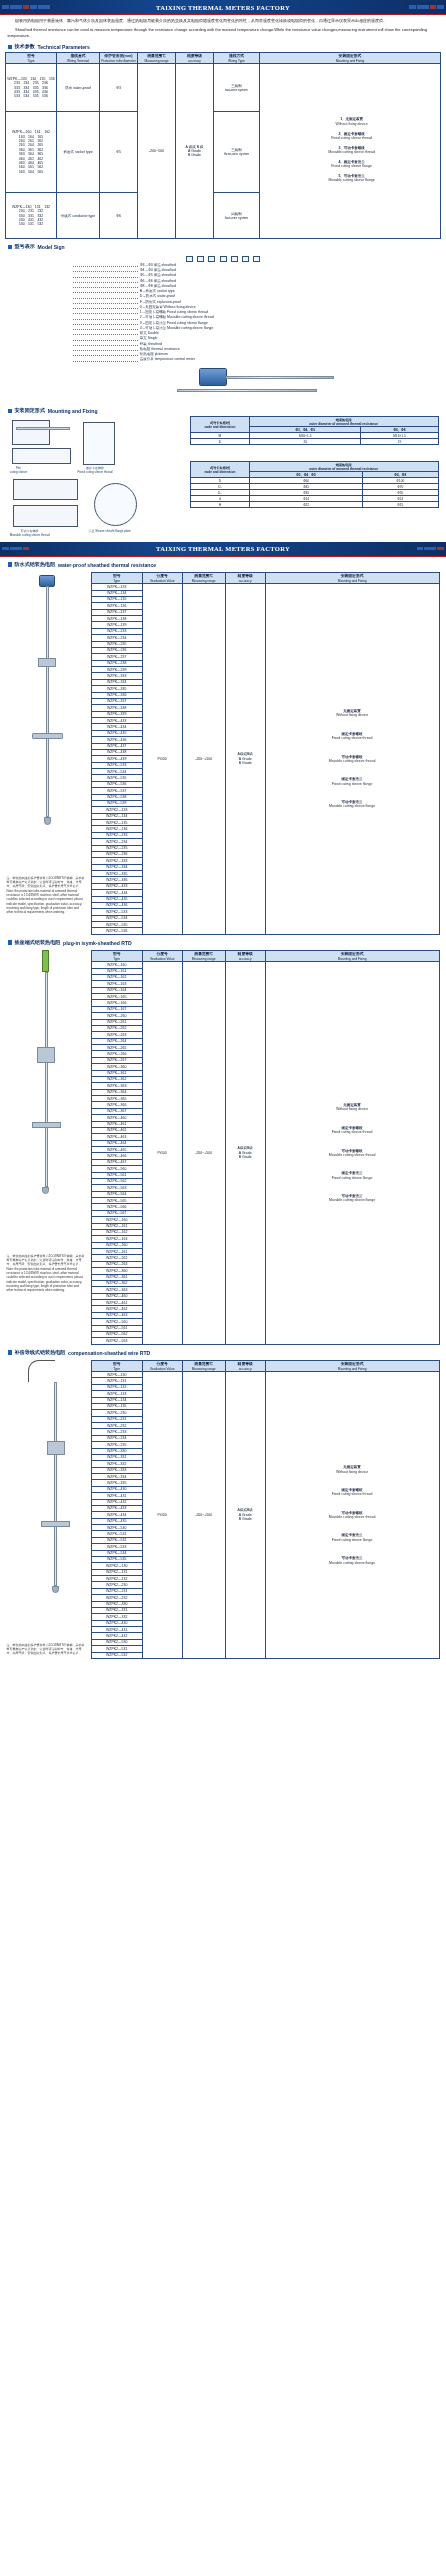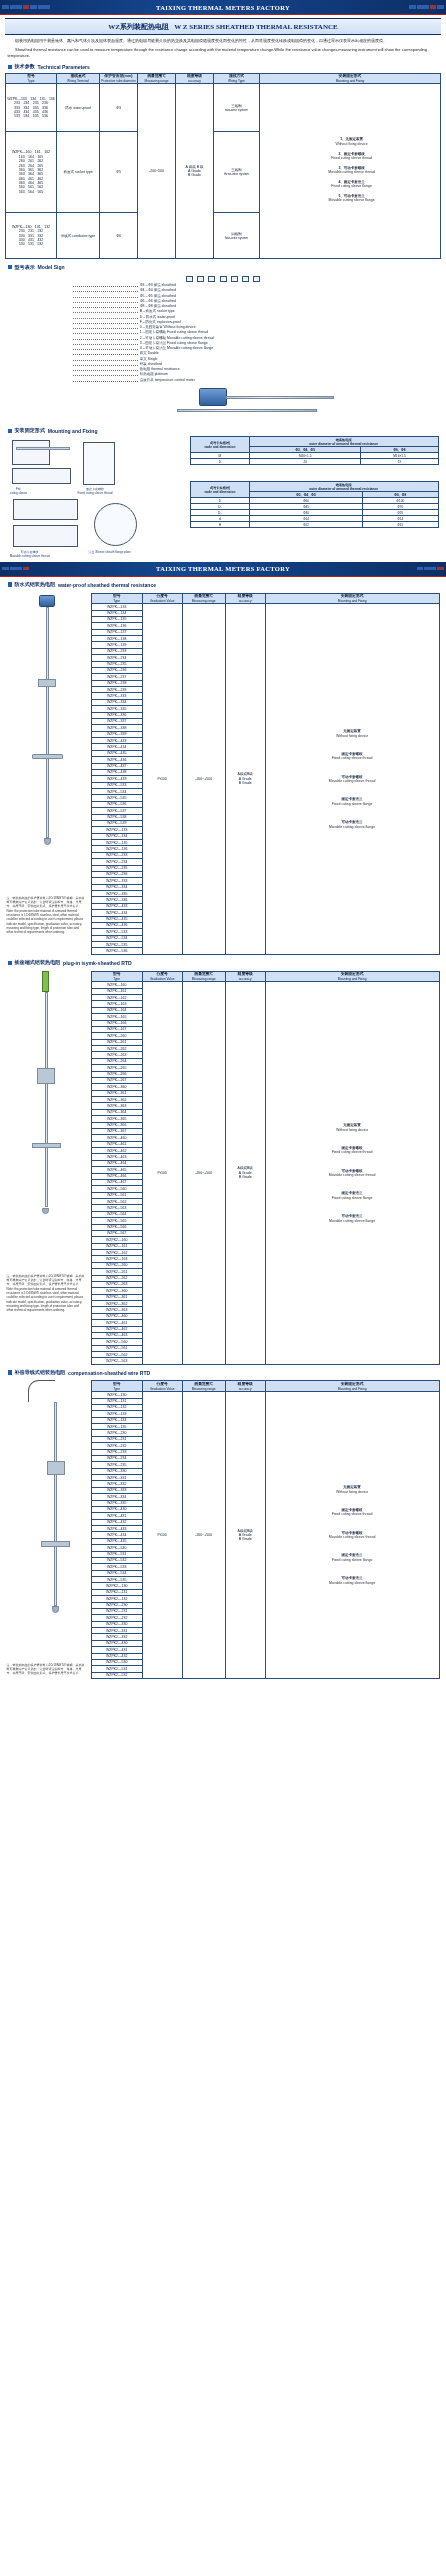--- a/index.html
+++ b/index.html
@@ -137,24 +137,20 @@
     <div class="title">TAIXING THERMAL METERS FACTORY</div>
     <div class="rbits">
       <span class="bit"></span>
       <span class="bit w"></span>
       <span class="bit red"></span>
       <span class="bit"></span>
     </div>
   </div>
   <div class="redline"></div>
 
-  <div class="banner">
-    <div class="t1"><span>WZ系列装配热电阻</span>
-      &nbsp;&nbsp;<span>W Z SERIES SHEATHED THERMAL RESISTANCE</span></div>
-  </div>
 
   <div class="intro">组装用热电阻用于测量液体、蒸汽和气体介质及固体表面温度。通过热电阻与被测介质的热交换及其电阻值随温度变化而变化的特性，从而将温度变化转换成电阻值的变化，再通过显示仪表显示出相应的温度值。</div>
   <div class="intro en">Sheathed thermal resistance can be used to measure temperature through the resistance change according with the material temperature change.While the resistance value changes,measuring instrument will show the corresponding temperature.</div>
 
   <div class="subhead">
     <span class="sq"></span>
     <span>技术参数</span>
     <span>Technical Parameters</span>
   </div>
 

